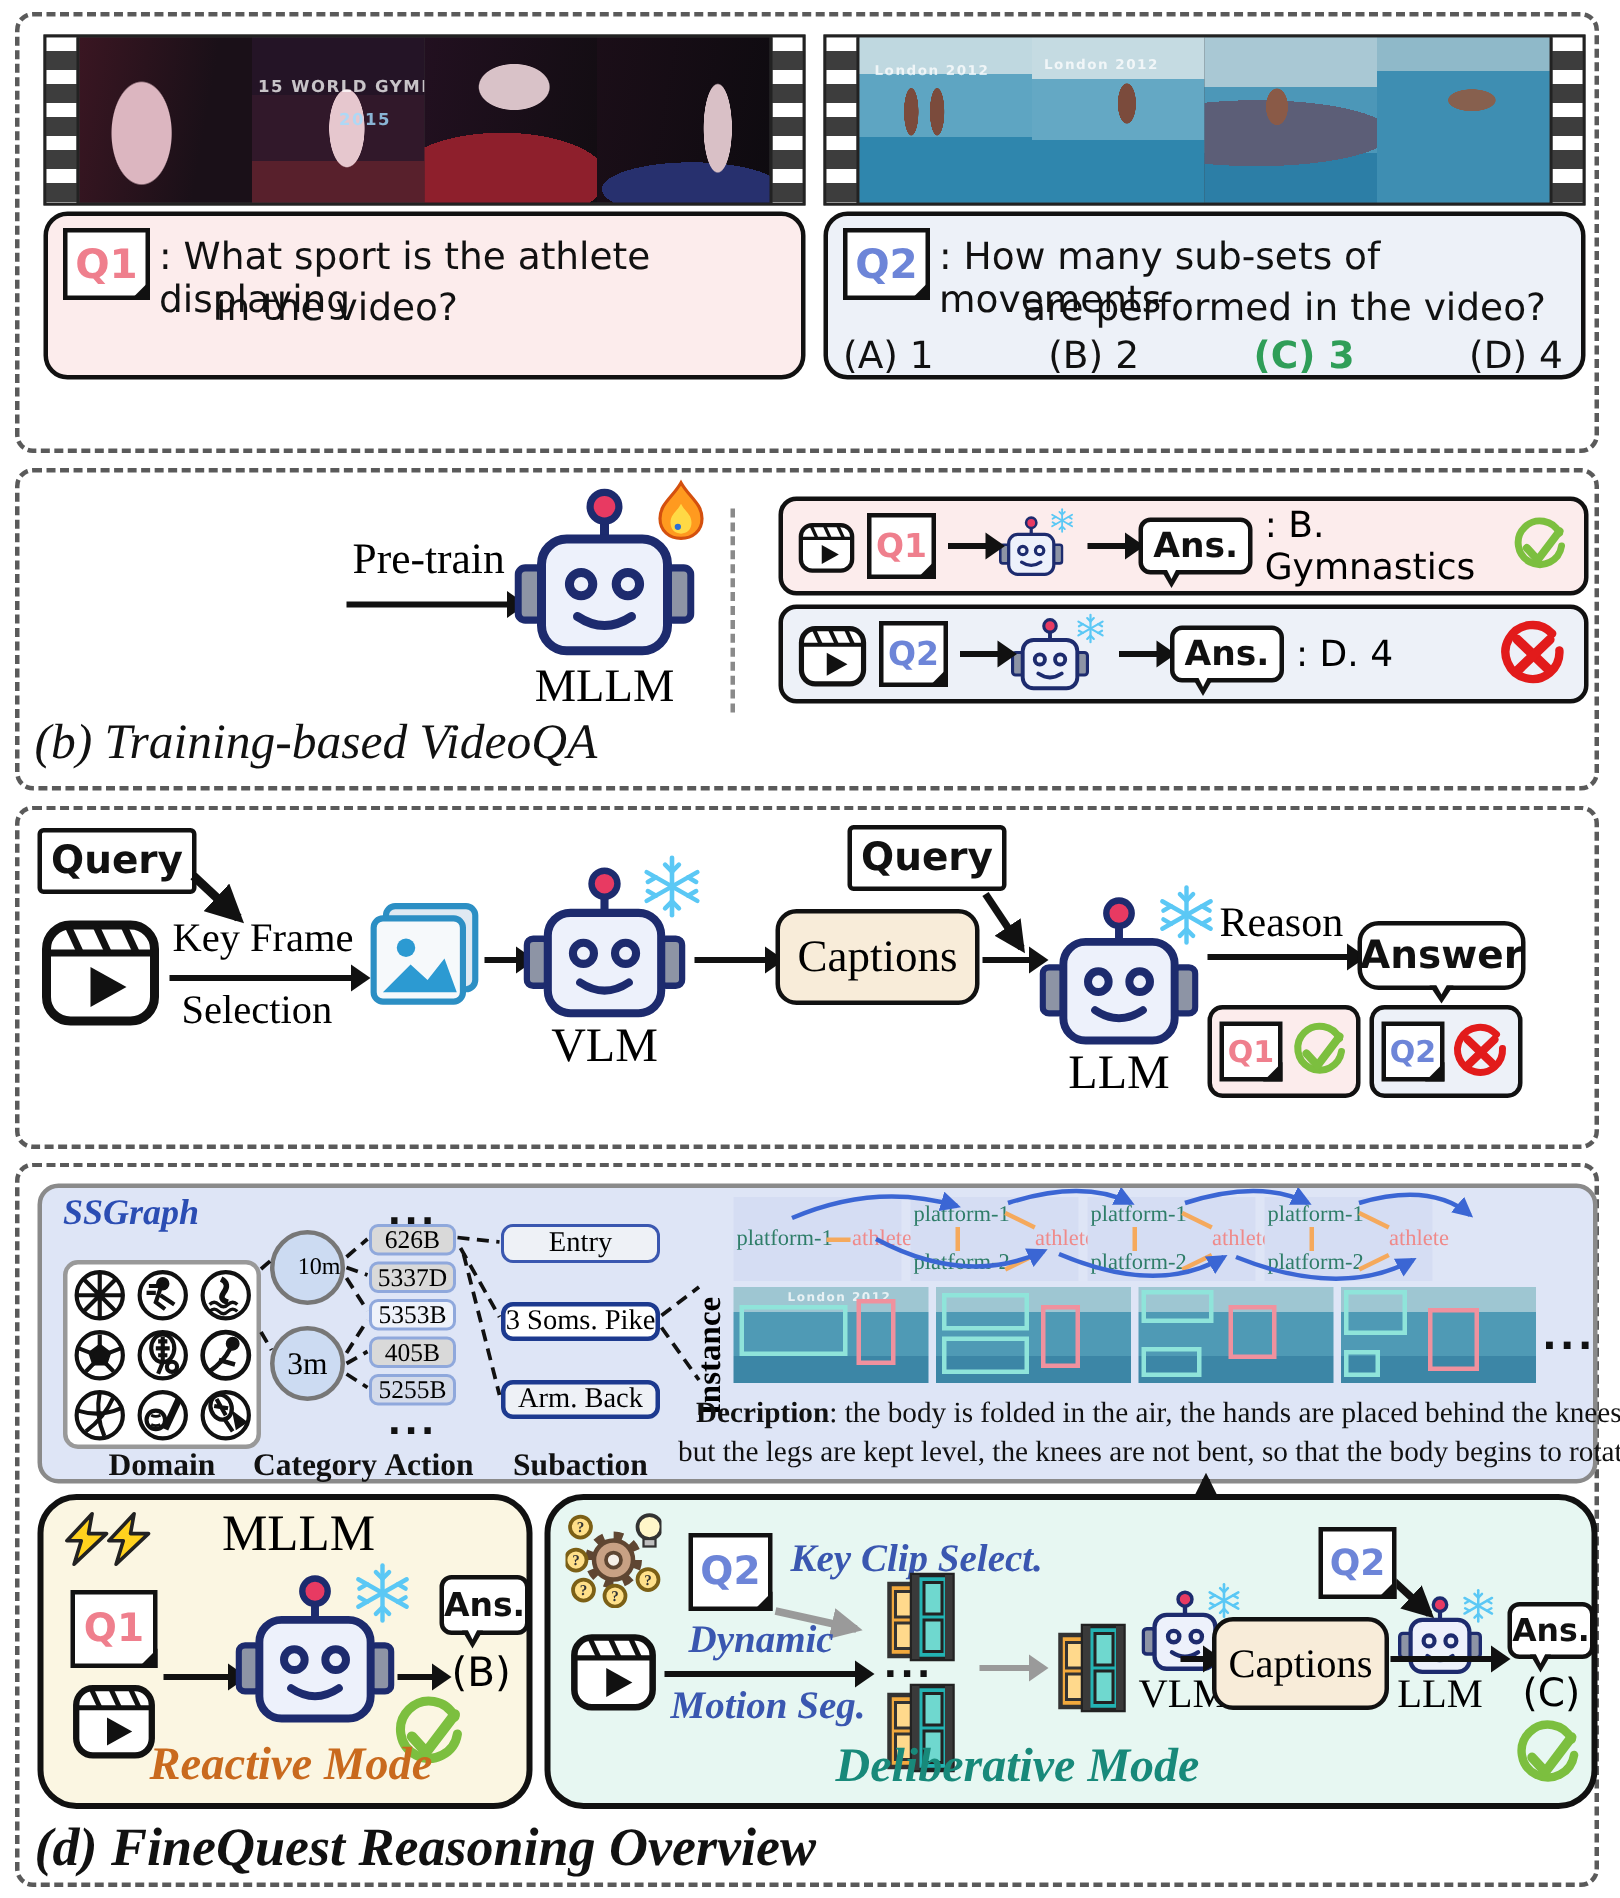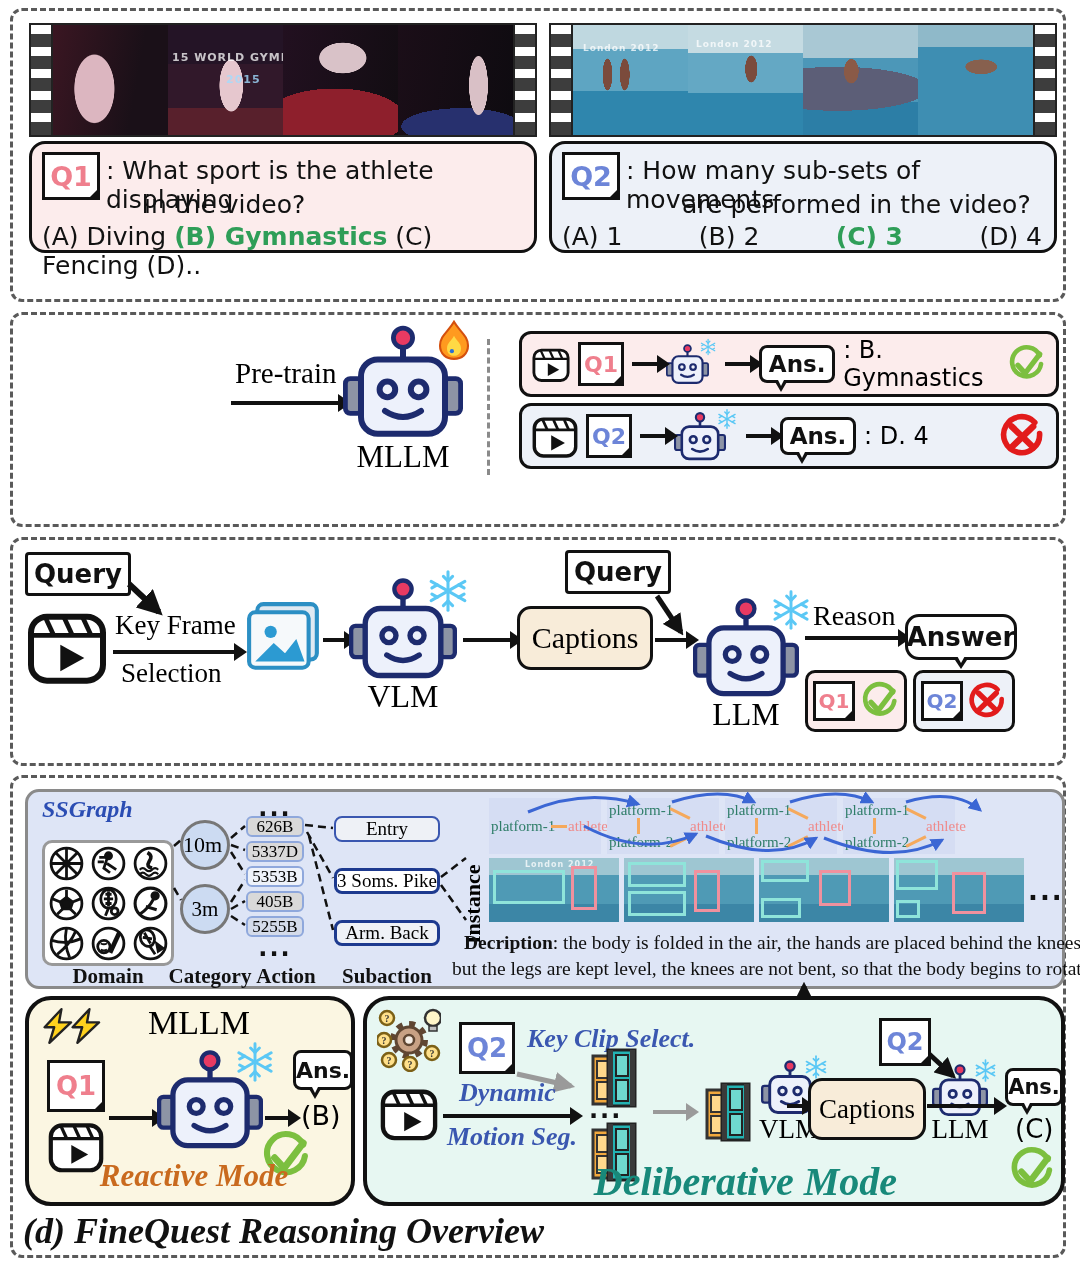--- a/index.html
+++ b/index.html
@@ -238,21 +238,20 @@
       </div>
       <div class="spk r"></div>
     </div>
 
     <div class="qbox" style="left:16px;top:130px;width:508px;height:112px;background:#fcecec">
       <div class="qnote" style="left:10px;top:8px;width:58px;height:48px;font-size:27px;color:#ef7f8d">
           <span>Q1</span>
         </div>
       <div class="abs" style="left:74px;top:12px">: What sport is the athlete displaying</div>
       <div class="abs" style="left:112px;top:46px">in the video?</div>
-      <div class="abs" style="left:10px;top:78px"><span>(A) Diving </span><span class="grn">(B) Gymnastics</span><span> (C) Fencing (D)..</span></div>
     </div>
 
     <div class="qbox" style="left:536px;top:130px;width:508px;height:112px;background:#edf1f8">
       <div class="qnote" style="left:10px;top:8px;width:58px;height:48px;font-size:27px;color:#6d85d8">
           <span>Q2</span>
         </div>
       <div class="abs" style="left:74px;top:12px">: How many sub-sets of movements</div>
       <div class="abs" style="left:130px;top:46px">are performed in the video?</div>
       <div class="abs" style="left:10px;top:78px;width:480px;display:flex;justify-content:space-between">
         <span>(A) 1</span>
@@ -317,20 +316,21 @@
       <div class="arr" style="position:relative;width:26px;flex:none"></div>
       <div class="bub tailL" style="position:relative;width:76px;height:38px;font-size:23px;flex:none">
           <span>Ans.</span>
         </div>
       <div style="font-size:24px">: D. 4</div>
       <svg width="48" height="48" viewBox="0 0 60 60" style="margin-left:auto">
           <use href="#cross"></use>
         </svg>
     </div>
 
+    <div class="capt" style="position:absolute;left:10px;top:162px;font-size:33px">(b) Training-based VideoQA</div>
   </div>
 
   <div class="panel" style="left:10px;top:537px;width:1056px;height:229px">
     <div class="bub" style="left:12px;top:12px;width:106px;height:44px;font-size:26px;border-radius:4px">
         <span>Query</span>
       </div>
     <svg class="abs" style="left:108px;top:30px" width="60" height="54">
         <path d="M8 14 L38 42" stroke="#111" stroke-width="6" marker-end="url(#mB)" fill="none"></path>
       </svg>
     <svg class="abs" style="left:12px;top:66px" width="84" height="80" viewBox="0 0 60 60">
@@ -419,21 +419,21 @@
             <use href="#volley"></use>
           </svg>
         <svg width="37" height="37" viewBox="0 0 24 24">
             <use href="#baseb"></use>
           </svg>
         <svg width="37" height="37" viewBox="0 0 24 24">
             <use href="#badm"></use>
           </svg>
       </div>
 
-      <div class="abs serif" style="left:152px;top:28px;width:50px;height:50px;background:#ccdbf2;border:3px solid #777;border-radius:50%;box-sizing:border-box;display:flex;align-items:center;justify-content:flex-start;font-size:22px">
+      <div class="abs serif" style="left:152px;top:28px;width:50px;height:50px;background:#ccdbf2;border:3px solid #777;border-radius:50%;box-sizing:border-box;display:flex;align-items:center;justify-content:flex-end;font-size:16px">
           <span>10m</span>
         </div>
       <div class="abs serif" style="left:152px;top:92px;width:50px;height:50px;background:#ccdbf2;border:3px solid #777;border-radius:50%;box-sizing:border-box;display:flex;align-items:center;justify-content:center;font-size:21px">
           <span>3m</span>
         </div>
 
       <div class="dots" style="left:218px;top:2px;width:58px;text-align:center;font-size:24px">...</div>
       <div class="act" style="left:218px;top:24px">
           <span>626B</span>
         </div>
@@ -638,19 +638,19 @@
         </svg>
       <div class="serif" style="position:absolute;left:558px;top:114px;width:70px;text-align:center;font-size:27px">LLM</div>
       <div class="arr" style="left:560px;top:104px;width:68px"></div>
       <div class="bub tailL" style="left:638px;top:68px;width:58px;height:38px;font-size:21px">
           <span>Ans.</span>
         </div>
       <div class="abs" style="left:648px;top:114px;font-size:26px">(C)</div>
       <svg class="abs" style="left:640px;top:146px" width="48" height="48" viewBox="0 0 60 60">
           <use href="#check"></use>
         </svg>
-      <div class="serif" style="position:absolute;left:190px;top:158px;width:340px;text-align:right;font-weight:bold;font-style:italic;font-size:40px;color:#18897a">Deliberative Mode</div>
+      <div class="serif" style="position:absolute;left:190px;top:158px;width:340px;text-align:left;font-weight:bold;font-style:italic;font-size:32px;color:#18897a">Deliberative Mode</div>
     </div>
 
     <div class="capt" style="position:absolute;left:10px;top:432px;font-size:36px;font-weight:bold">(d) FineQuest Reasoning Overview</div>
   </div>
 
 </div>
 
 </body></html>

